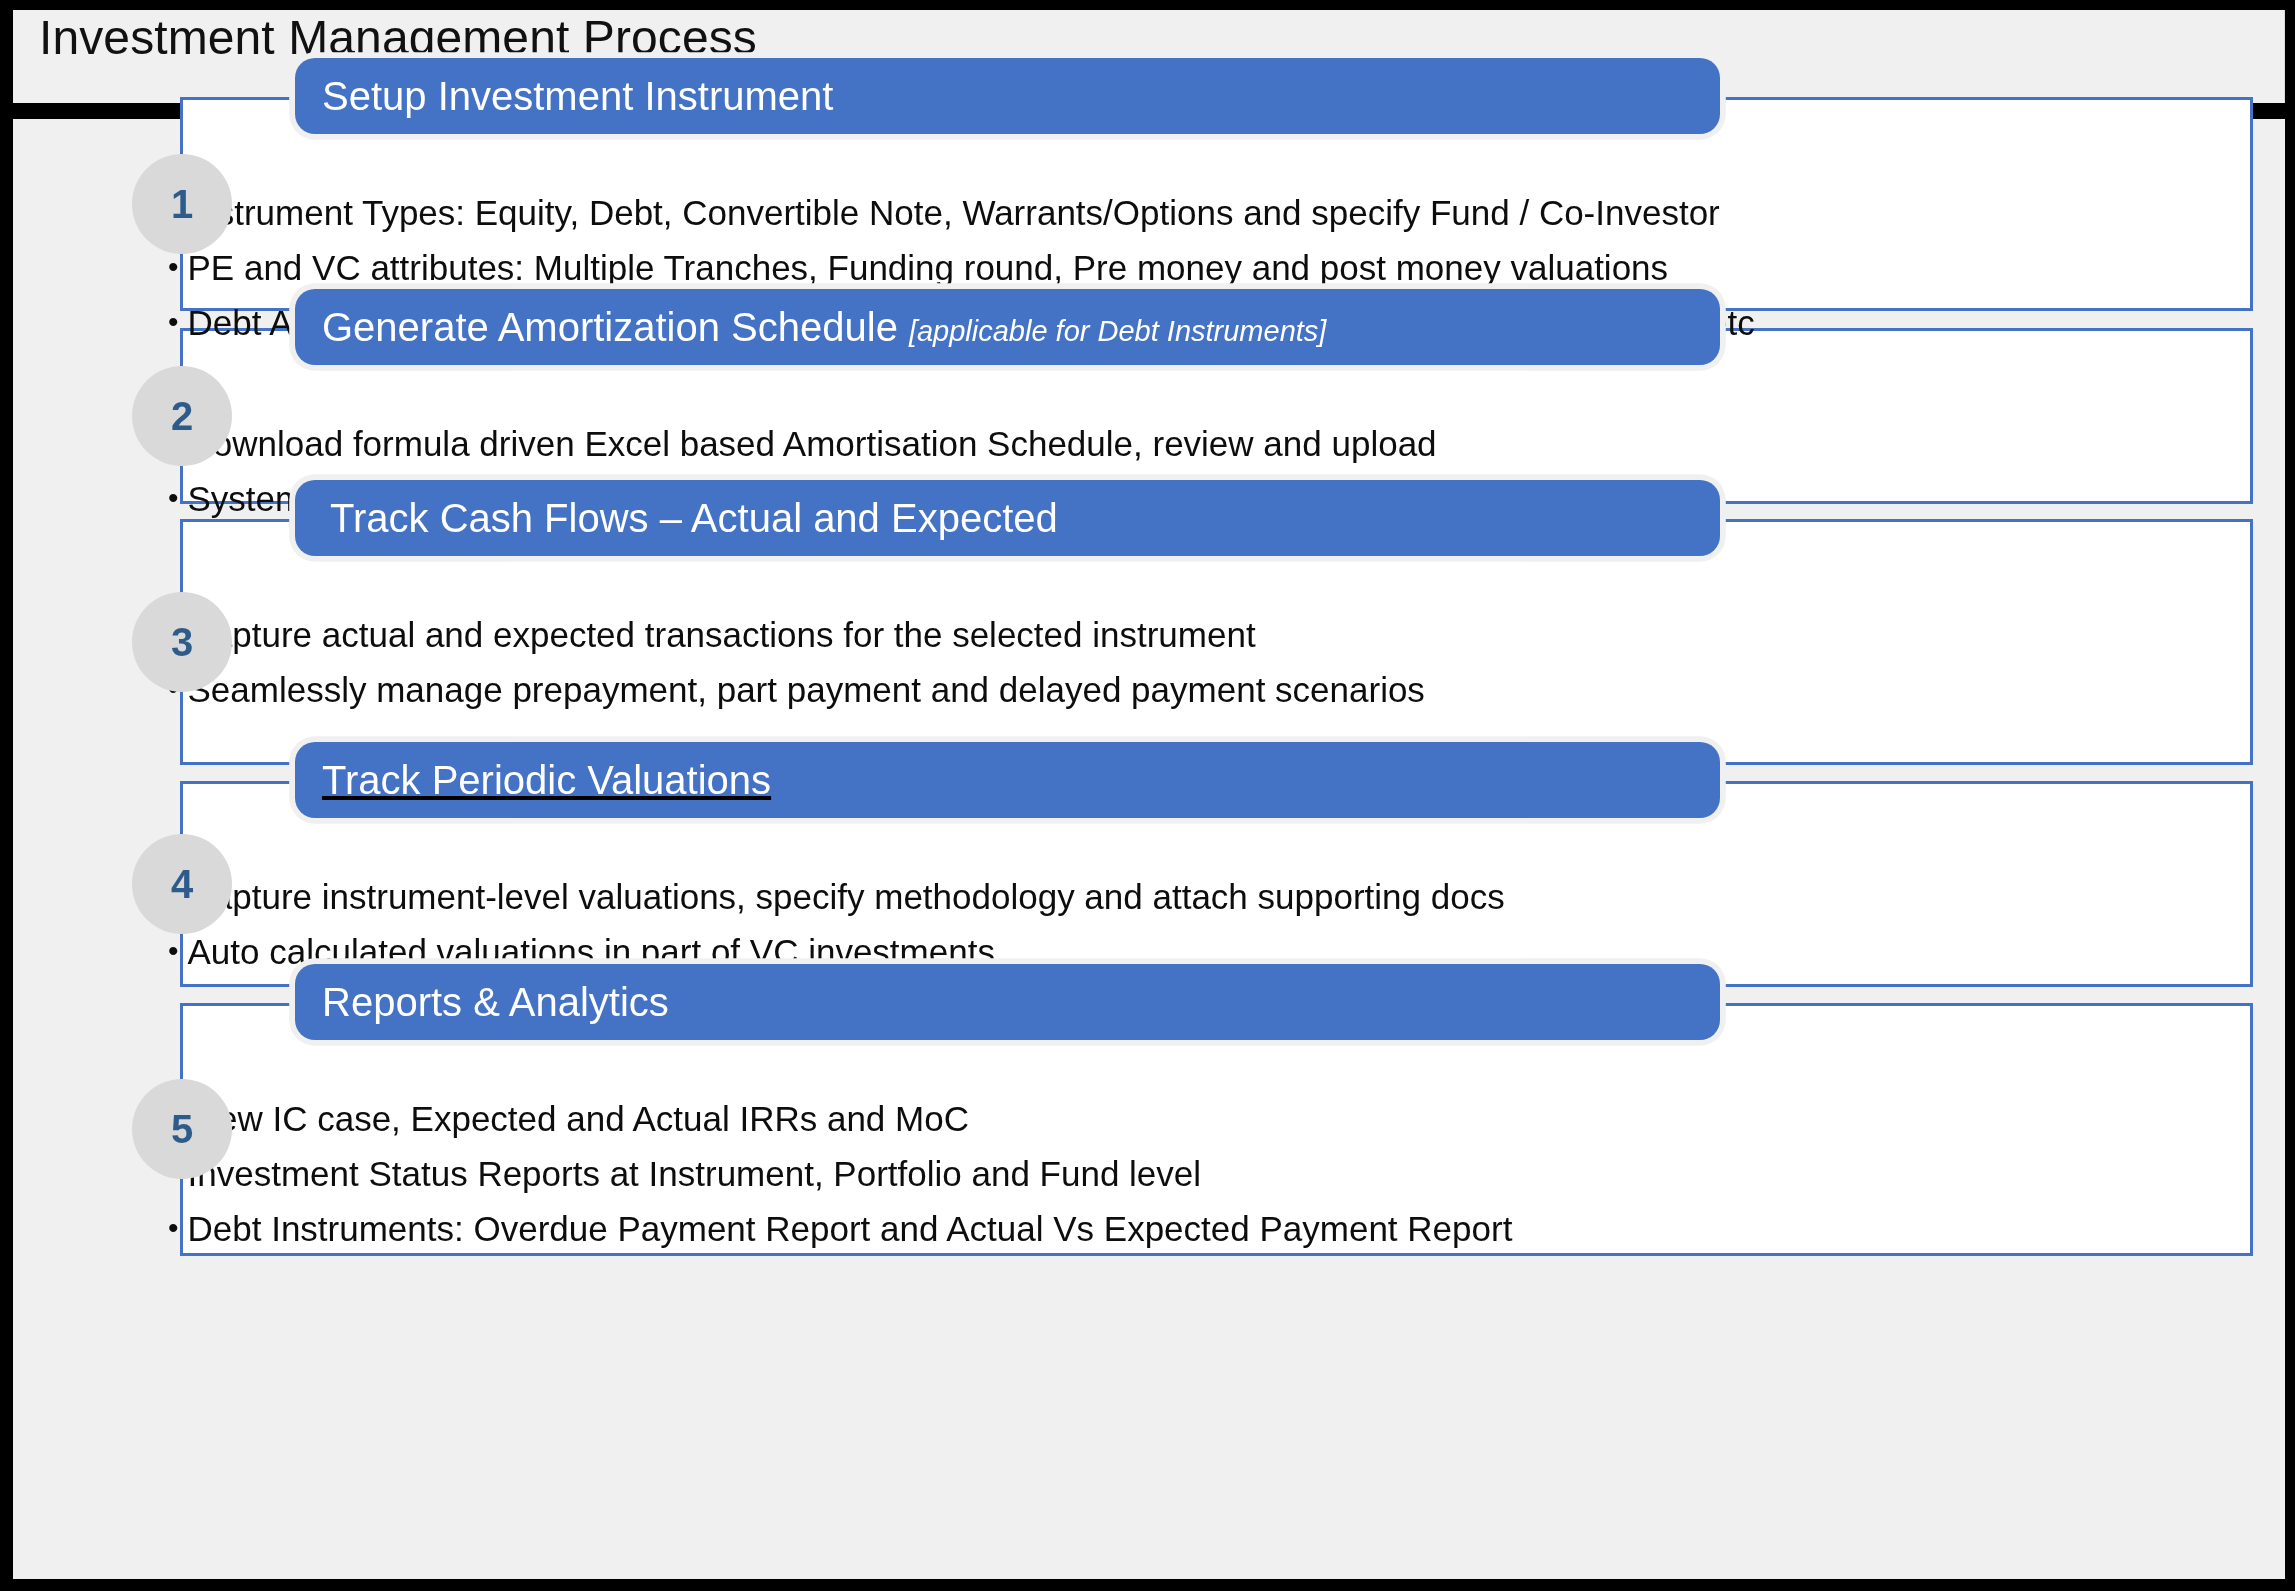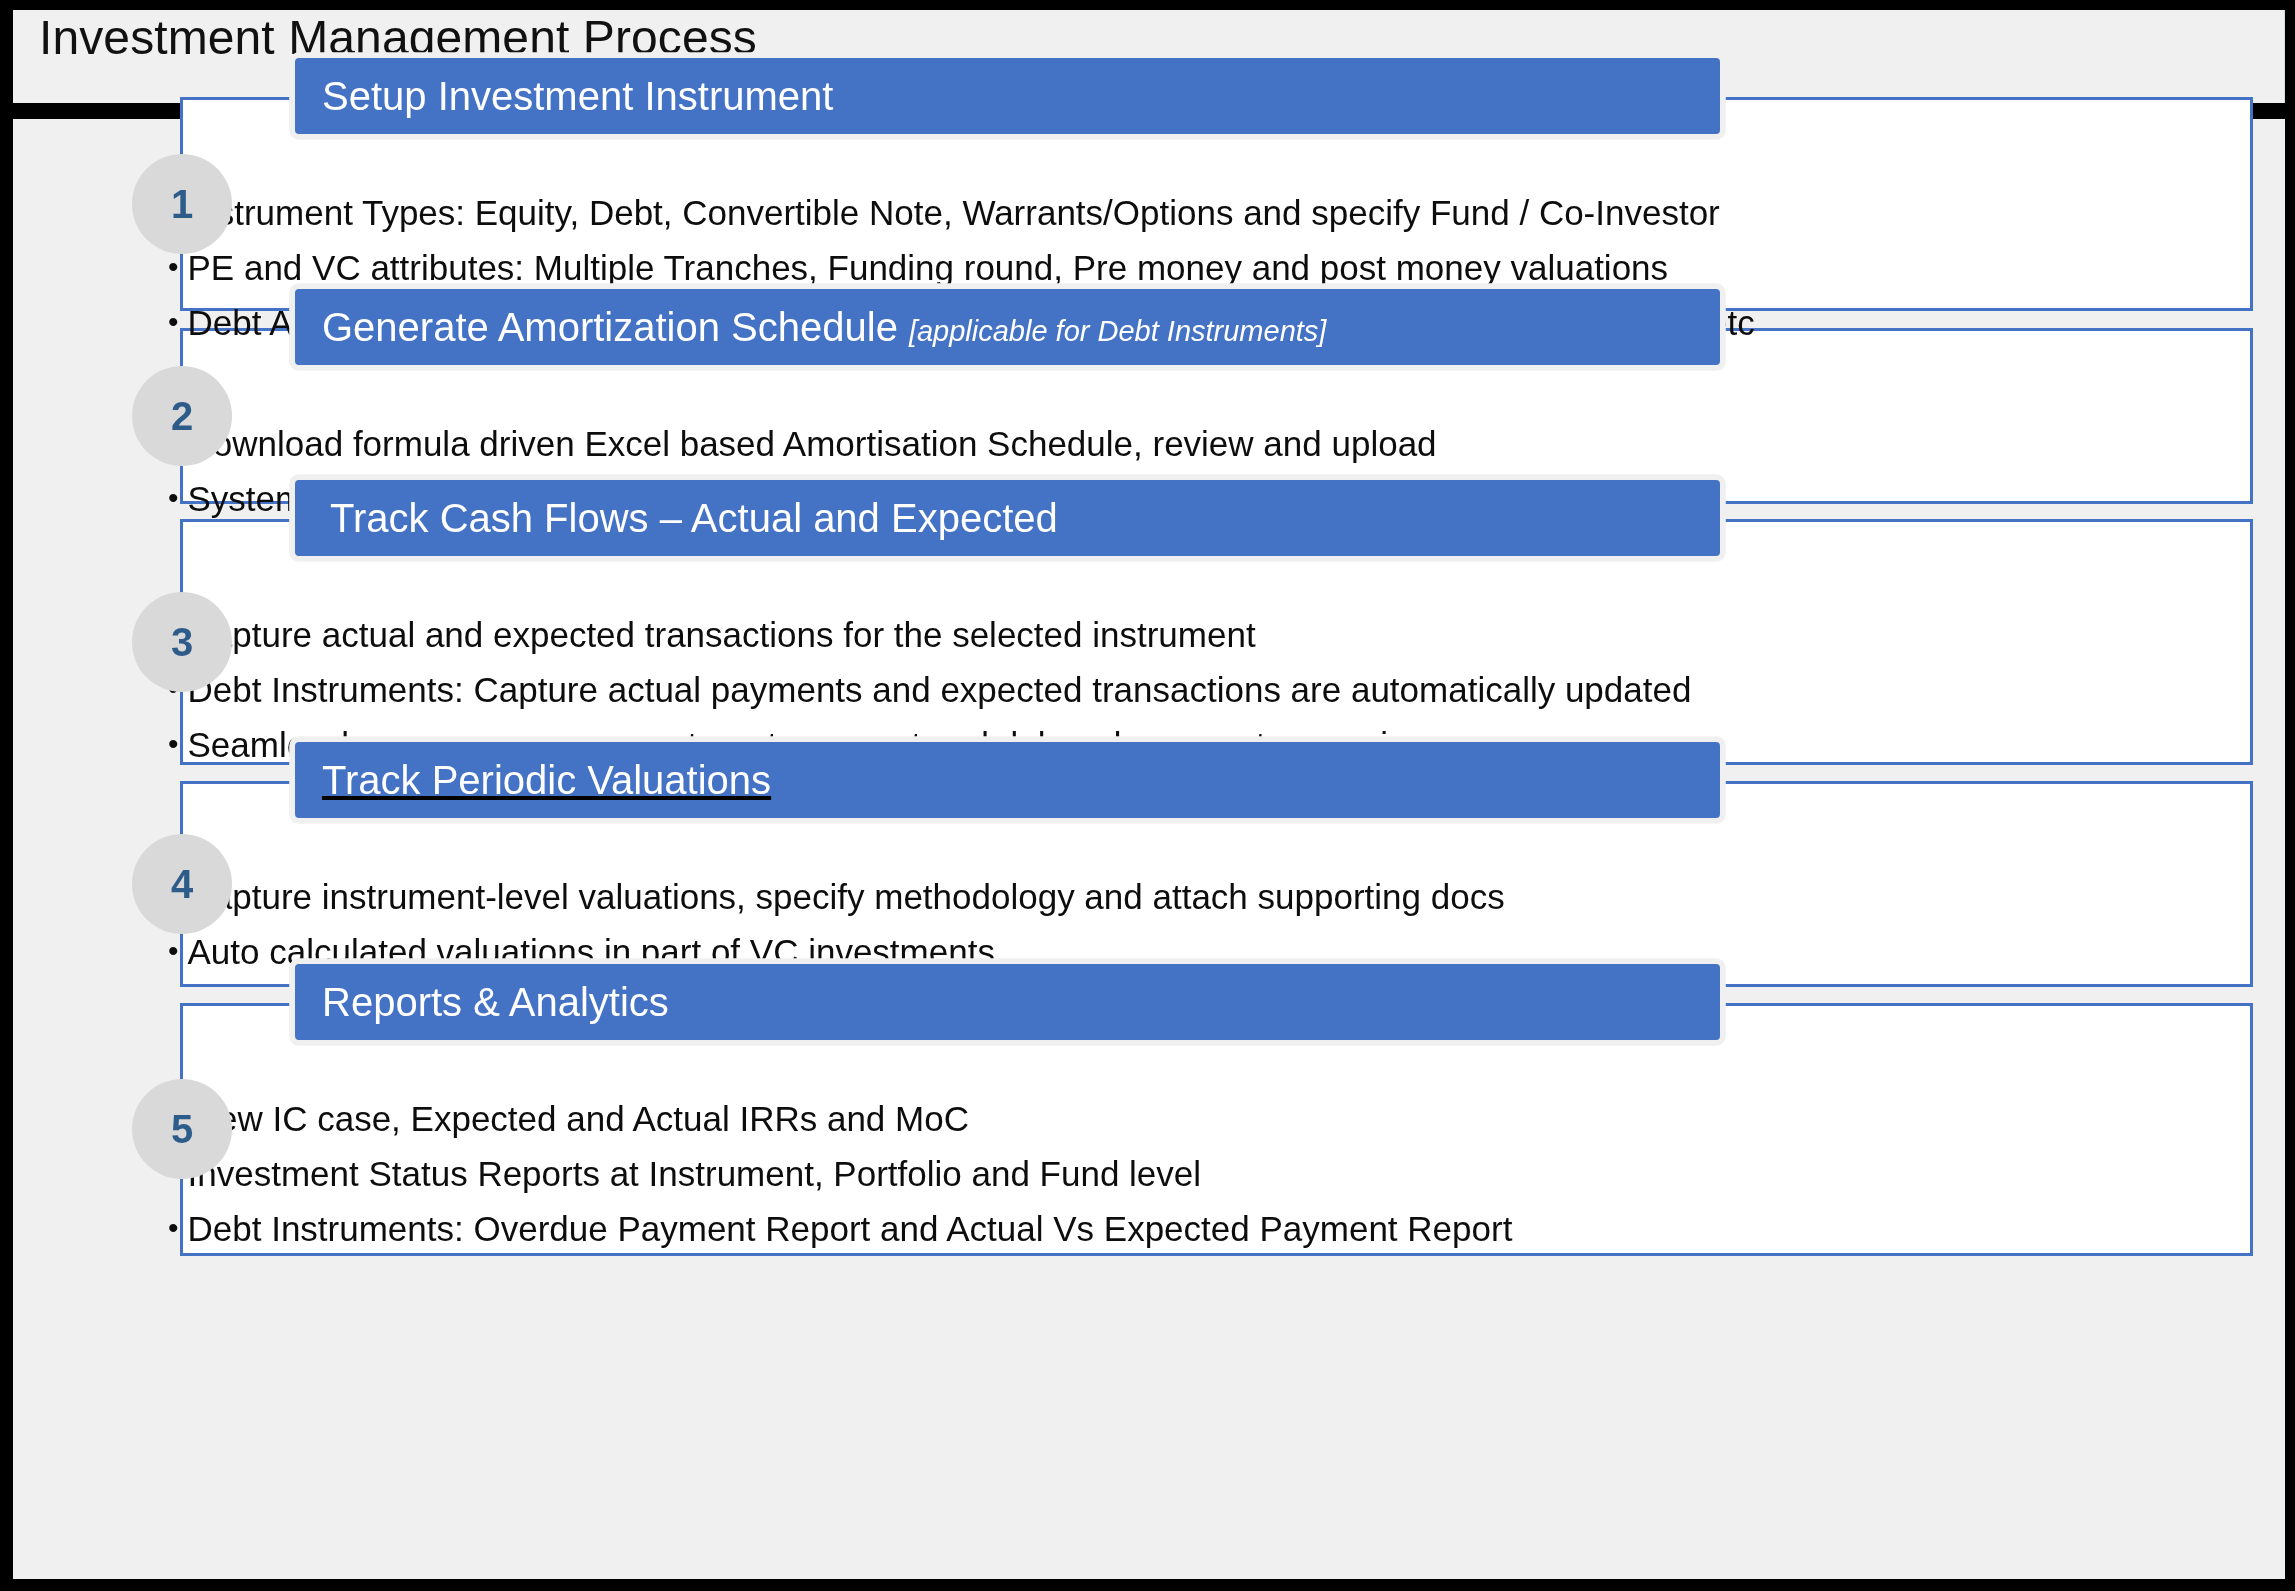--- a/index.html
+++ b/index.html
@@ -75,21 +75,21 @@
     box-sizing: border-box;
   }
 
   
   .hdr {
     position: absolute;
     left: 282px;           
     width: 1425px;
     height: 76px;
     background: #4472c4;
-    border-radius: 4px;
+    border-radius: 20px;
     box-sizing: border-box;
     display: flex;
     align-items: center;
     
     box-shadow: 0 0 0 5.8px #f0f0f0;
     z-index: 3;
   }
   .hdr-inner {
     padding-left: 27px;
     color: #ffffff;
@@ -213,24 +213,20 @@
         <div class="badge" style="left: 119px; top: 73px;">
           <span>3</span>
         </div>
         <div class="bullets">
           <div class="bullet">
             <span class="dot">•</span>
             <span>Capture actual and expected transactions for the selected instrument</span>
           </div>
           <div class="bullet">
             <span class="dot">•</span>
-            <span>Debt Instruments: Capture actual payments and expected transactions are automatically updated</span>
-          </div>
-          <div class="bullet">
-            <span class="dot">•</span>
             <span>Seamlessly manage prepayment, part payment and delayed payment scenarios</span>
           </div>
         </div>
       </div>
       <div class="step" style="top: 662px; height: 206px;">
         <div class="panel"></div>
         <div class="hdr" style="top: -39px; text-decoration: underline;">
           <div class="hdr-inner">
             <span class="hdr-title">Track Periodic Valuations</span>
           </div>

